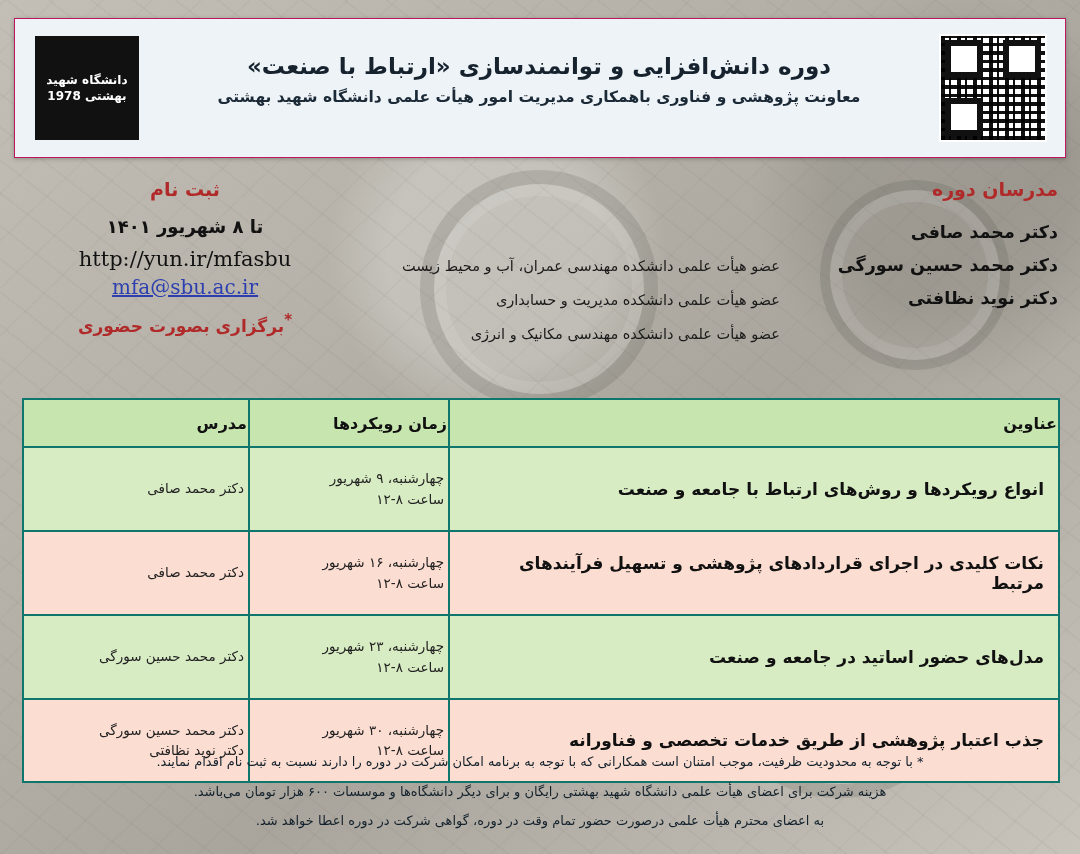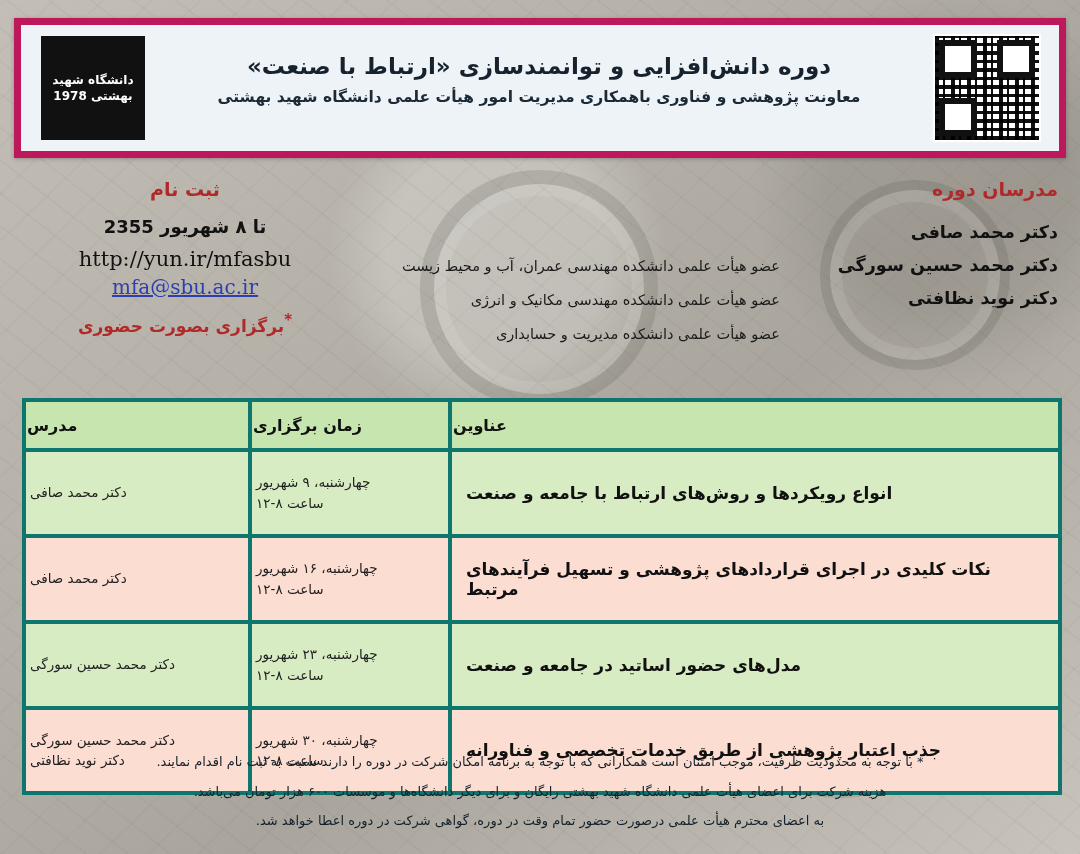--- a/index.html
+++ b/index.html
@@ -46,21 +46,21 @@
   .g4 { width: 170px; height: 170px; left: 820px; top: 180px; border-width: 10px; }
 
   
   .header {
     position: absolute;
     left: 14px;
     top: 18px;
     width: 1052px;
     height: 140px;
     background: #eef3f8;
-    border: 7px solid #be185d;
+    border: 1px solid #be185d;
     box-sizing: border-box;
     display: flex;
     align-items: center;
     box-shadow: 0 1px 4px rgba(0,0,0,0.25);
   }
   .qr {
     width: 104px;
     height: 104px;
     margin-right: 18px;
     margin-left: 10px;
@@ -223,22 +223,22 @@
     position: absolute;
     left: 22px;
     top: 398px;
     width: 1036px;
     border-collapse: collapse;
     direction: rtl;
     table-layout: fixed;
   }
   table.schedule th,
   table.schedule td {
-    border: 4px solid #0f766e;
-    text-align: left;
+    border: 2px solid #0f766e;
+    text-align: right;
     vertical-align: middle;
   }
   table.schedule thead th {
     background: #c7e5ae;
     font-size: 16px;
     font-weight: bold;
     color: #111;
     height: 44px;
   }
   table.schedule td.topic {
@@ -305,44 +305,44 @@
 
 <div class="instructors">
   <h3>مدرسان دوره</h3>
   <div class="name">دکتر محمد صافی</div>
   <div class="name">دکتر محمد حسین سورگی</div>
   <div class="name">دکتر نوید نظافتی</div>
 </div>
 
 <div class="affiliations">
   <div class="aff">عضو هیأت علمی دانشکده مهندسی عمران، آب و محیط زیست</div>
+  <div class="aff">عضو هیأت علمی دانشکده مدیریت و حسابداری</div>
   <div class="aff">عضو هیأت علمی دانشکده مهندسی مکانیک و انرژی</div>
-  <div class="aff">عضو هیأت علمی دانشکده مدیریت و حسابداری</div>
 </div>
 
 <div class="register">
   <h3>ثبت نام</h3>
-  <div class="deadline">تا ۸ شهریور 2355</div>
+  <div class="deadline">تا ۸ شهریور ۱۴۰۱</div>
   <div class="url">http://yun.ir/mfasbu</div>
   <div class="email">mfa@sbu.ac.ir</div>
   <div class="mode">
     <span class="star">*</span><span>برگزاری بصورت حضوری</span>
   </div>
 </div>
 
 <table class="schedule">
   <colgroup>
     <col class="c-topic">
       <col class="c-when">
       <col class="c-who">
   </colgroup>
   <thead>
     <tr>
       <th>عناوین</th>
-      <th>زمان برگزاری</th>
+      <th>زمان رویکردها</th>
       <th>مدرس</th>
     </tr>
   </thead>
   <tbody>
     <tr class="green">
       <td class="topic">انواع رویکردها و روش‌های ارتباط با جامعه و صنعت</td>
       <td class="when">
         <div>چهارشنبه، ۹ شهریور</div>
         <div>ساعت ۸-۱۲</div>
       </td>

